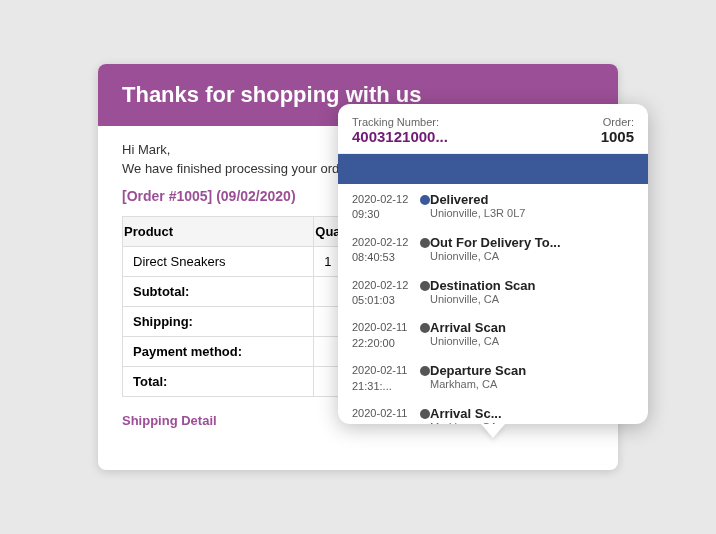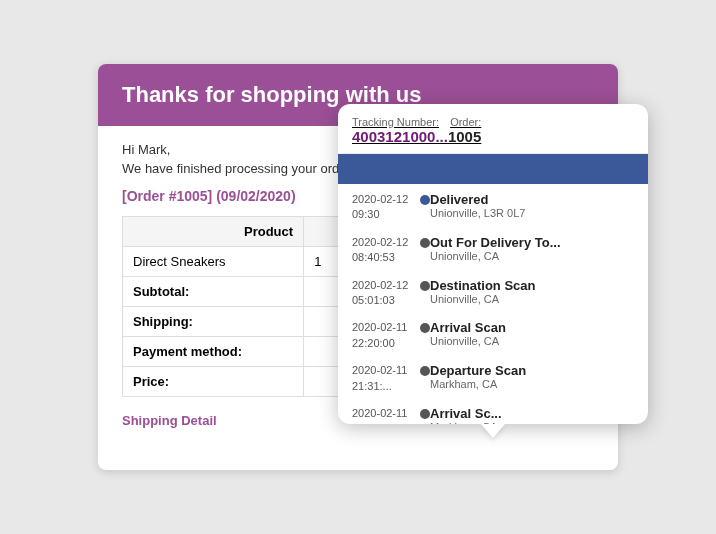--- a/index.html
+++ b/index.html
@@ -53,22 +53,22 @@
     }
     table {
       width: 100%;
       border-collapse: collapse;
       margin-bottom: 16px;
       font-size: 13px;
     }
     table th {
       background: #f5f5f5;
       border: 1px solid #ddd;
-      padding: 7px 10px;
-      text-align: right;
+      padding: 7px 1px;
+      text-align: left;
       font-weight: bold;
     }
     table td {
       border: 1px solid #ddd;
       padding: 7px 10px;
     }
     table tr.subtotal td:first-child,
     table tr.shipping td:first-child,
     table tr.payment td:first-child,
     table tr.total td:first-child {
@@ -110,24 +110,24 @@
       bottom: -14px;
       left: 50%;
       transform: translateX(-50%);
       border-width: 14px 12px 0 12px;
       border-style: solid;
       border-color: #fff transparent transparent transparent;
       filter: drop-shadow(0 3px 2px rgba(0,0,0,0.1));
     }
     .popup-header {
       display: flex;
+      justify-content: space-between;
       align-items: flex-start;
       padding: 12px 14px 8px 14px;
       border-bottom: 1px solid #eee;
-      text-decoration: underline;
     }
     .popup-header .tracking-label {
       font-size: 11px;
       color: #666;
     }
     .popup-header .tracking-num {
       font-size: 15px;
       font-weight: bold;
       color: #701a75;
     }
@@ -221,21 +221,21 @@
           <td>Shipping:</td>
           <td></td>
           <td>Free shipping</td>
         </tr>
         <tr class="payment">
           <td>Payment method:</td>
           <td></td>
           <td>Direct bank transfer</td>
         </tr>
         <tr class="total">
-          <td>Price:</td>
+          <td>Total:</td>
           <td></td>
           <td>$25.00</td>
         </tr>
       </tbody>
     </table>
 
     <p class="shipping-detail-title">Shipping Detail</p>
   </div>
 
   <div class="tooltip-popup">

